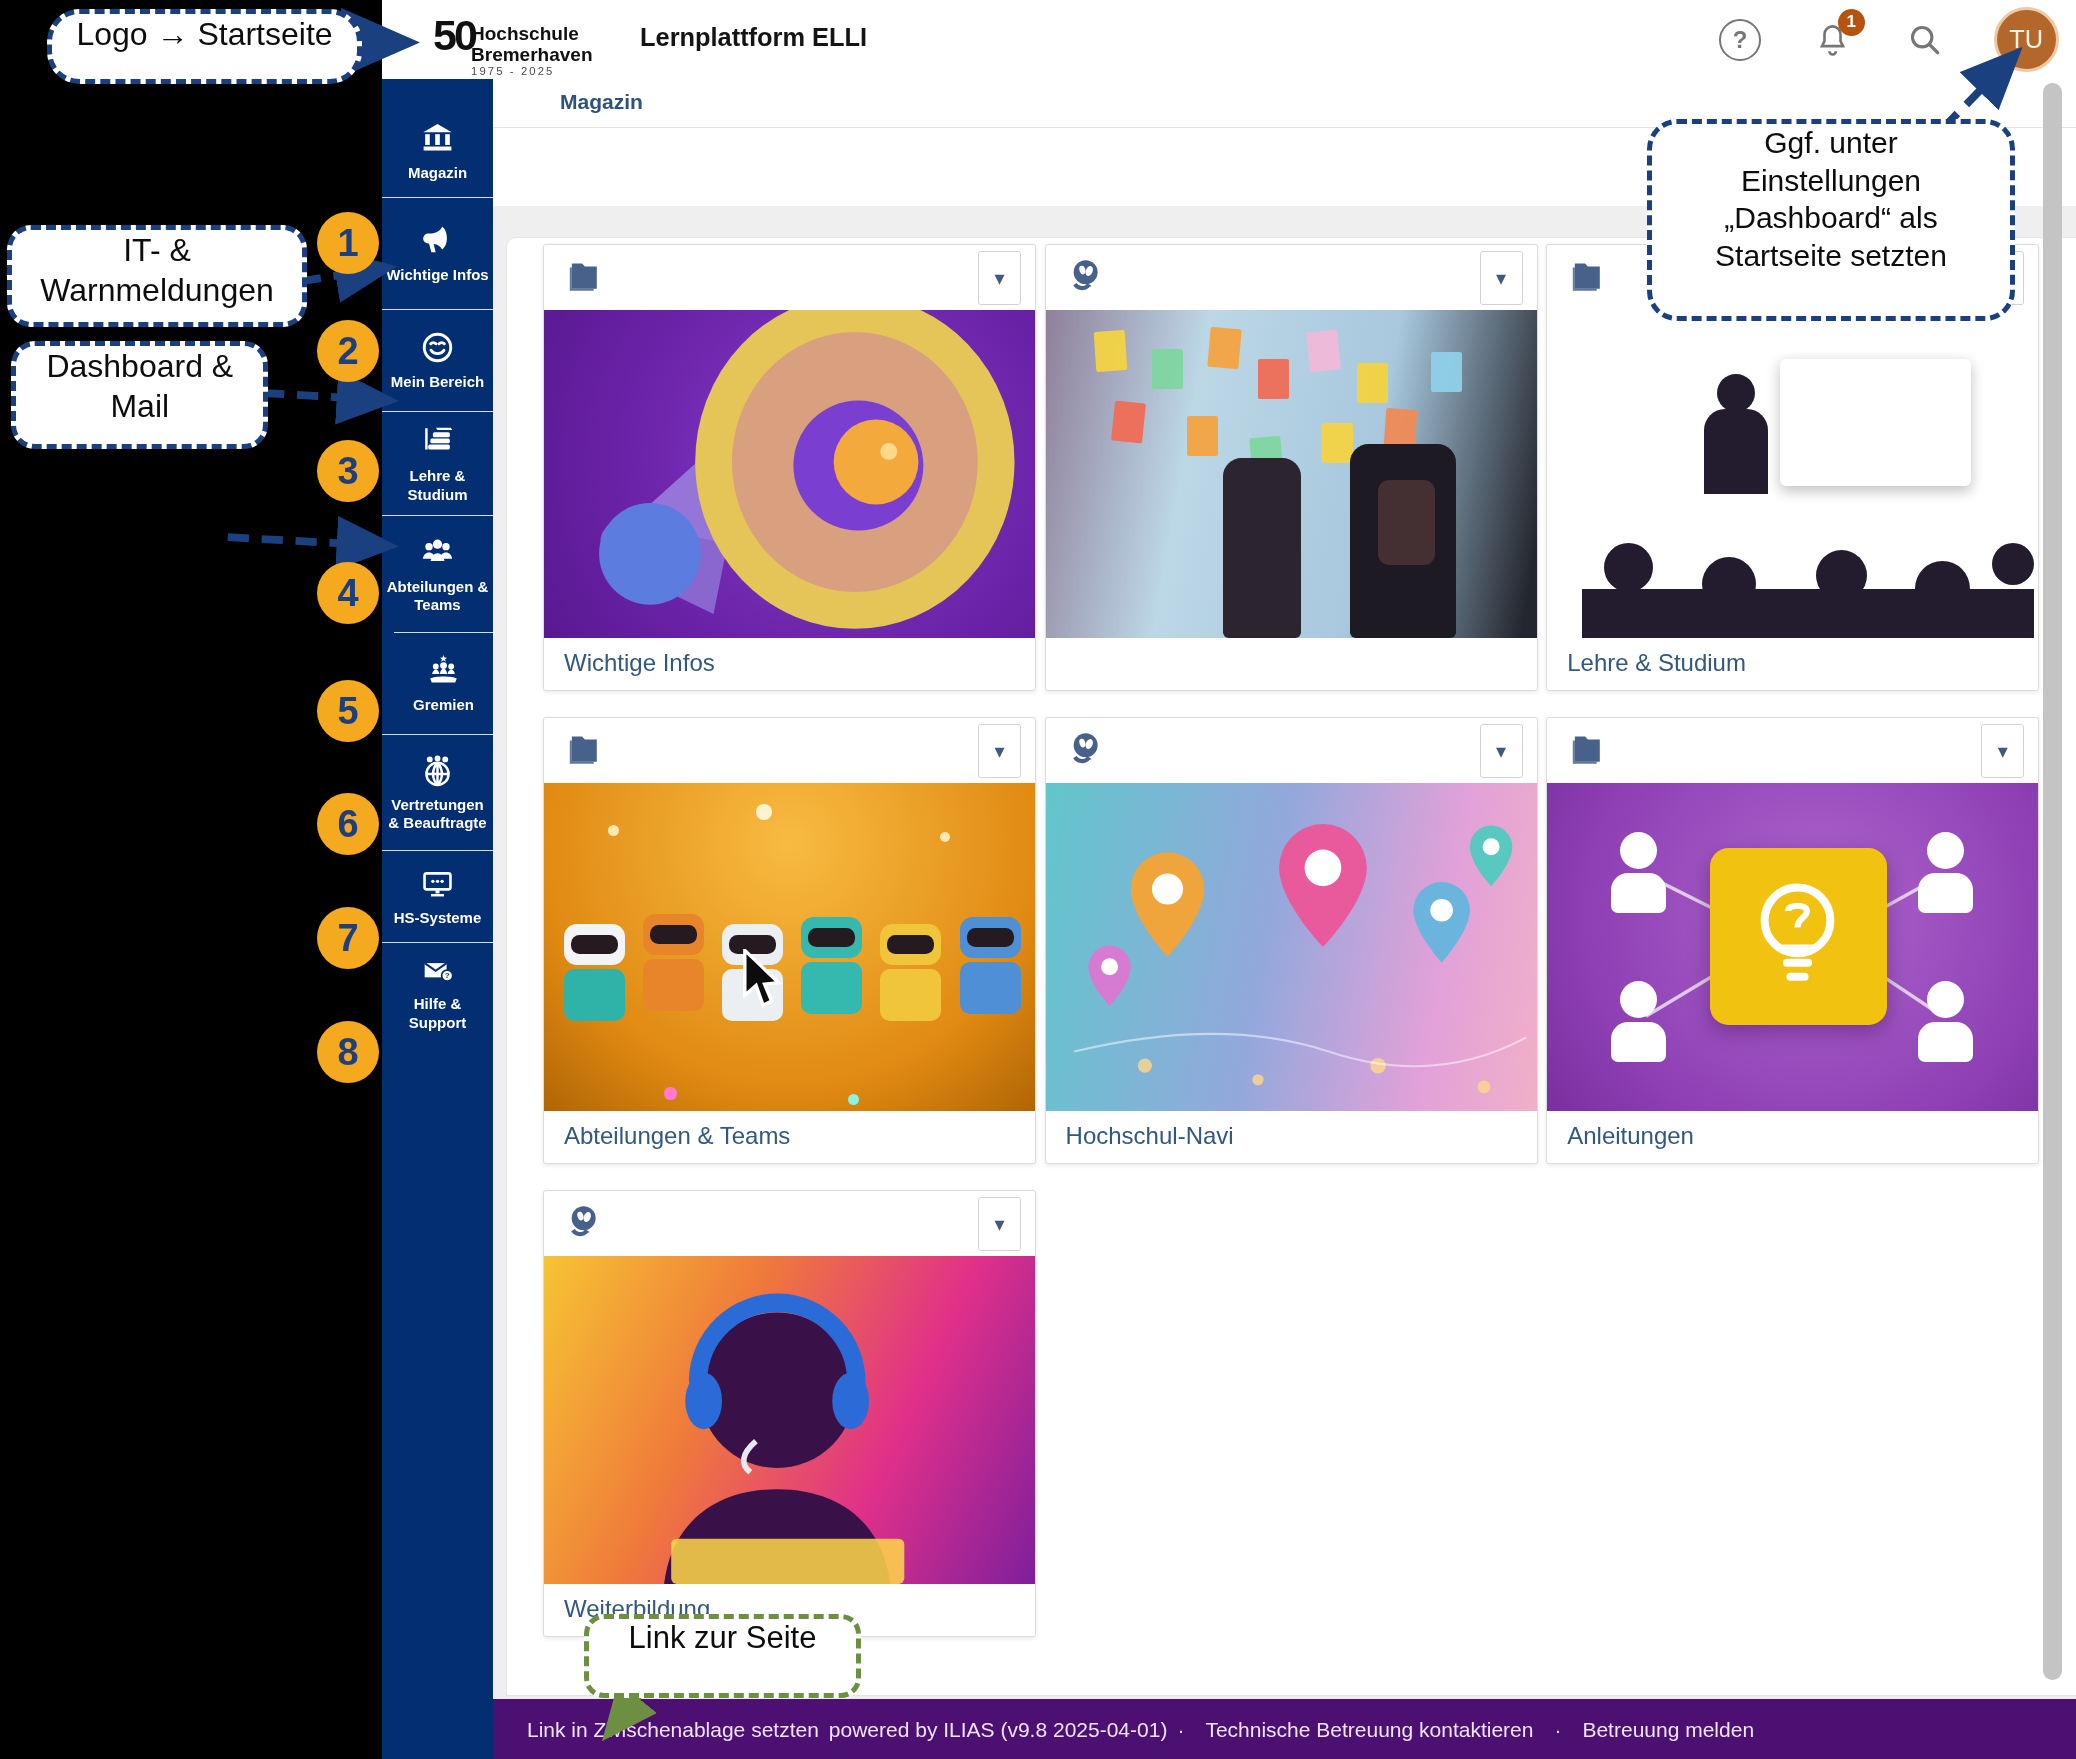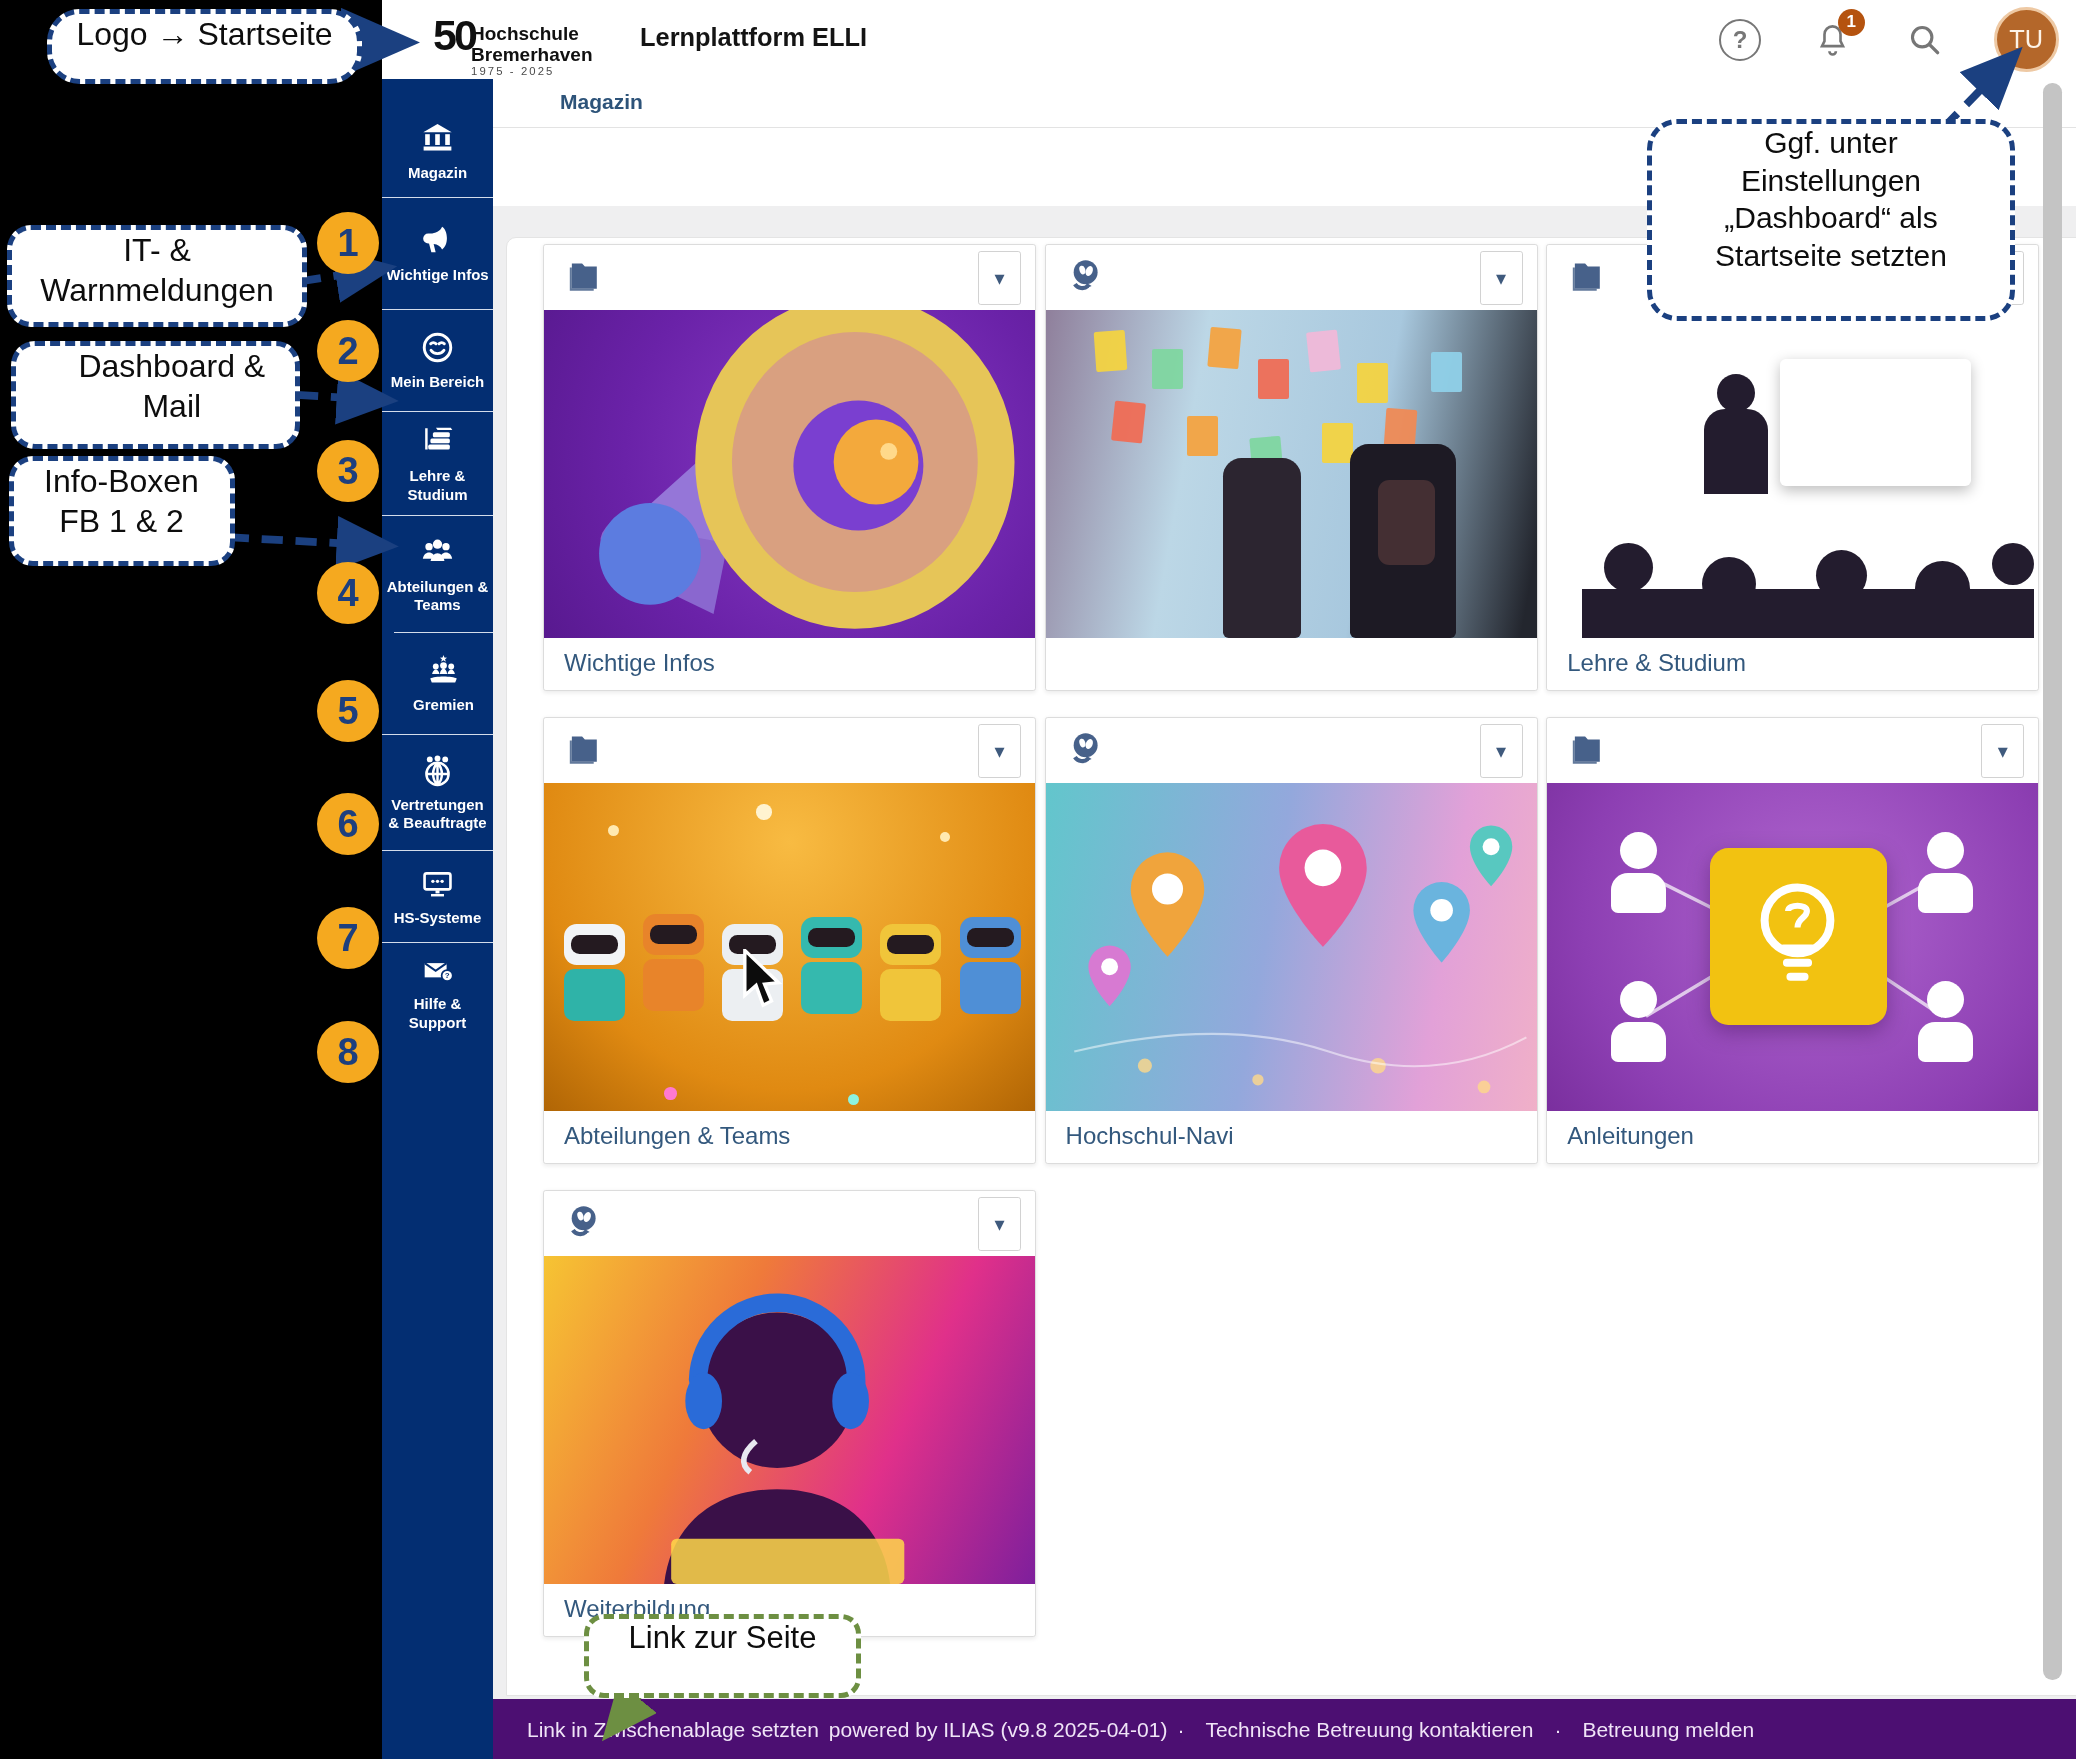--- a/index.html
+++ b/index.html
@@ -511,25 +511,23 @@
       <line x1="322" y1="760" x2="542" y2="772" stroke="#1b4080" stroke-width="11" stroke-dasharray="30 18" marker-end="url(#navyhead)"></line>
       <line x1="2748" y1="182" x2="2846" y2="82" stroke="#1b4080" stroke-width="11" stroke-dasharray="30 18" marker-end="url(#navyhead)"></line>
       <line x1="916" y1="2384" x2="864" y2="2448" stroke="#6d8f42" stroke-width="10" stroke-dasharray="24 16" marker-end="url(#greenhead)"></line>
     </svg>
 
     <div class="callout" style="left:47px;top:8.5px;width:305px;height:65px;"><span>Logo → Startseite</span></div>
 
     <div class="callout" style="left:7px;top:225px;width:290px;height:92px;border-radius:24px;"><span>IT- &amp;
 Warnmeldungen</span></div>
 
-    <div class="callout" style="left:11.3px;top:341px;width:247px;height:98px;border-radius:24px;padding-left:32px;"><span>Dashboard &amp;
+    <div class="callout" style="left:11.3px;top:341px;width:247px;height:98px;border-radius:24px;"><span>Dashboard &amp;
 Mail</span></div>
 
-    <div class="callout" style="left:8.5px;top:456px;width:216px;height:100px;border-radius:24px;"><span>Info-Boxen
-FB 1 &amp; 2</span></div>
 
     <div class="callout" style="left:1647px;top:119px;width:358px;height:192px;border-radius:30px;font-size:30px;"><span>Ggf. unter
 Einstellungen
 „Dashboard“ als
 Startseite setzten</span></div>
 
     <div class="callout green" style="left:584px;top:1614px;width:267px;height:74px;"><span>Link zur Seite</span></div>
 
     <div class="numcircle" style="left:317px;top:212px;">1</div>
     <div class="numcircle" style="left:317px;top:320px;">2</div>

